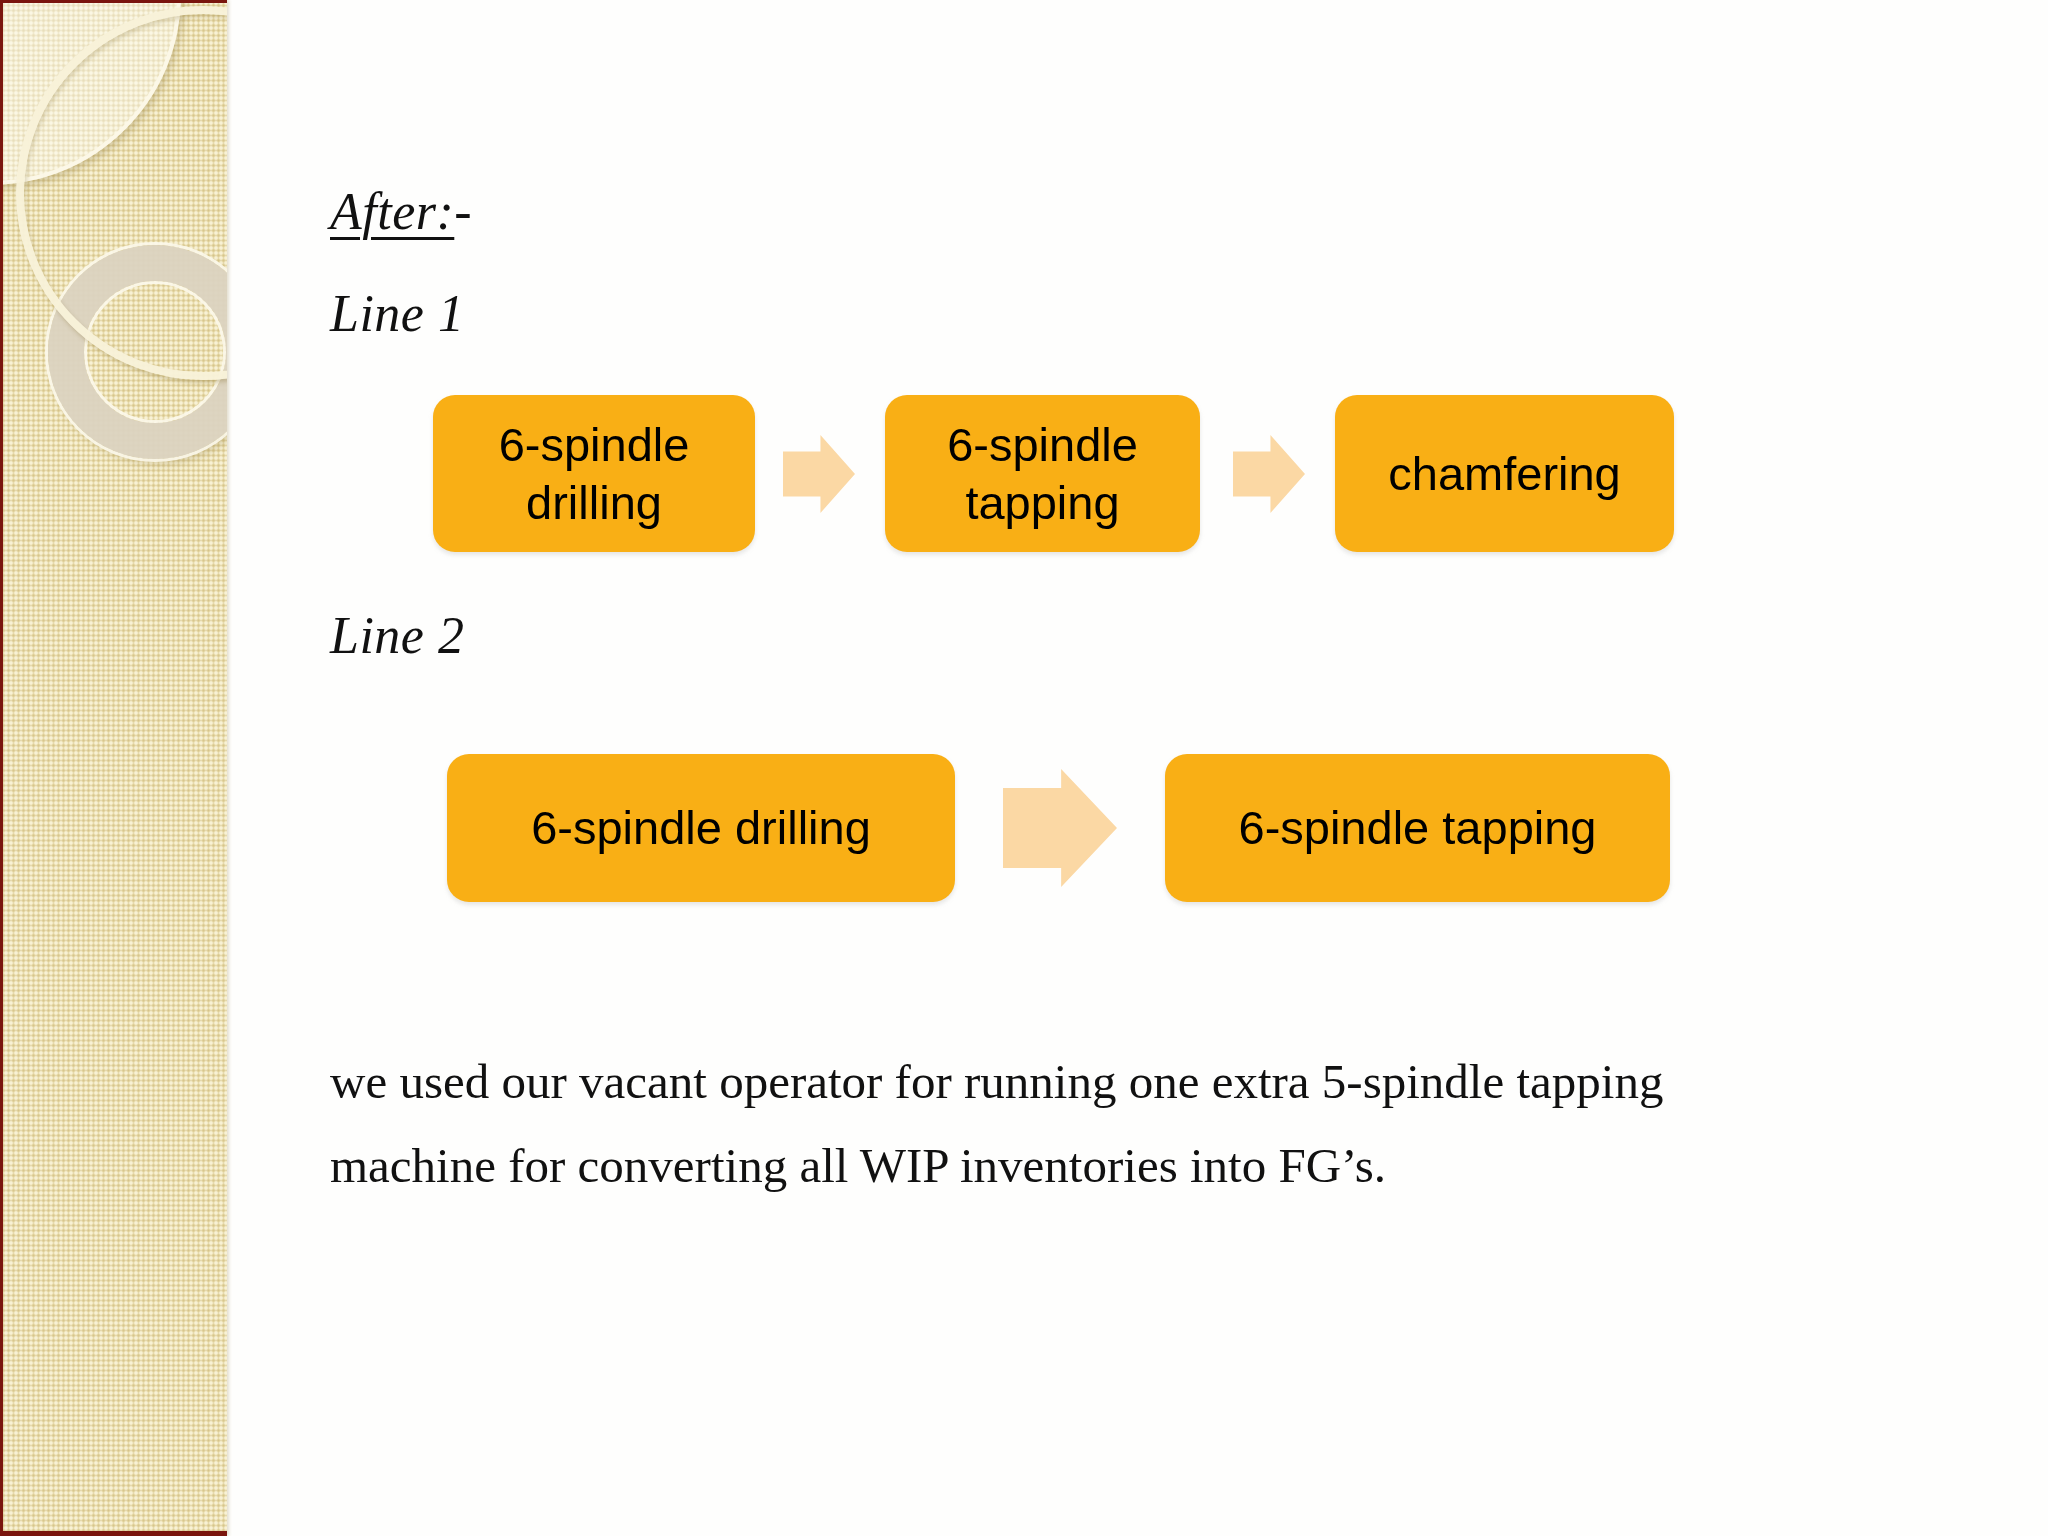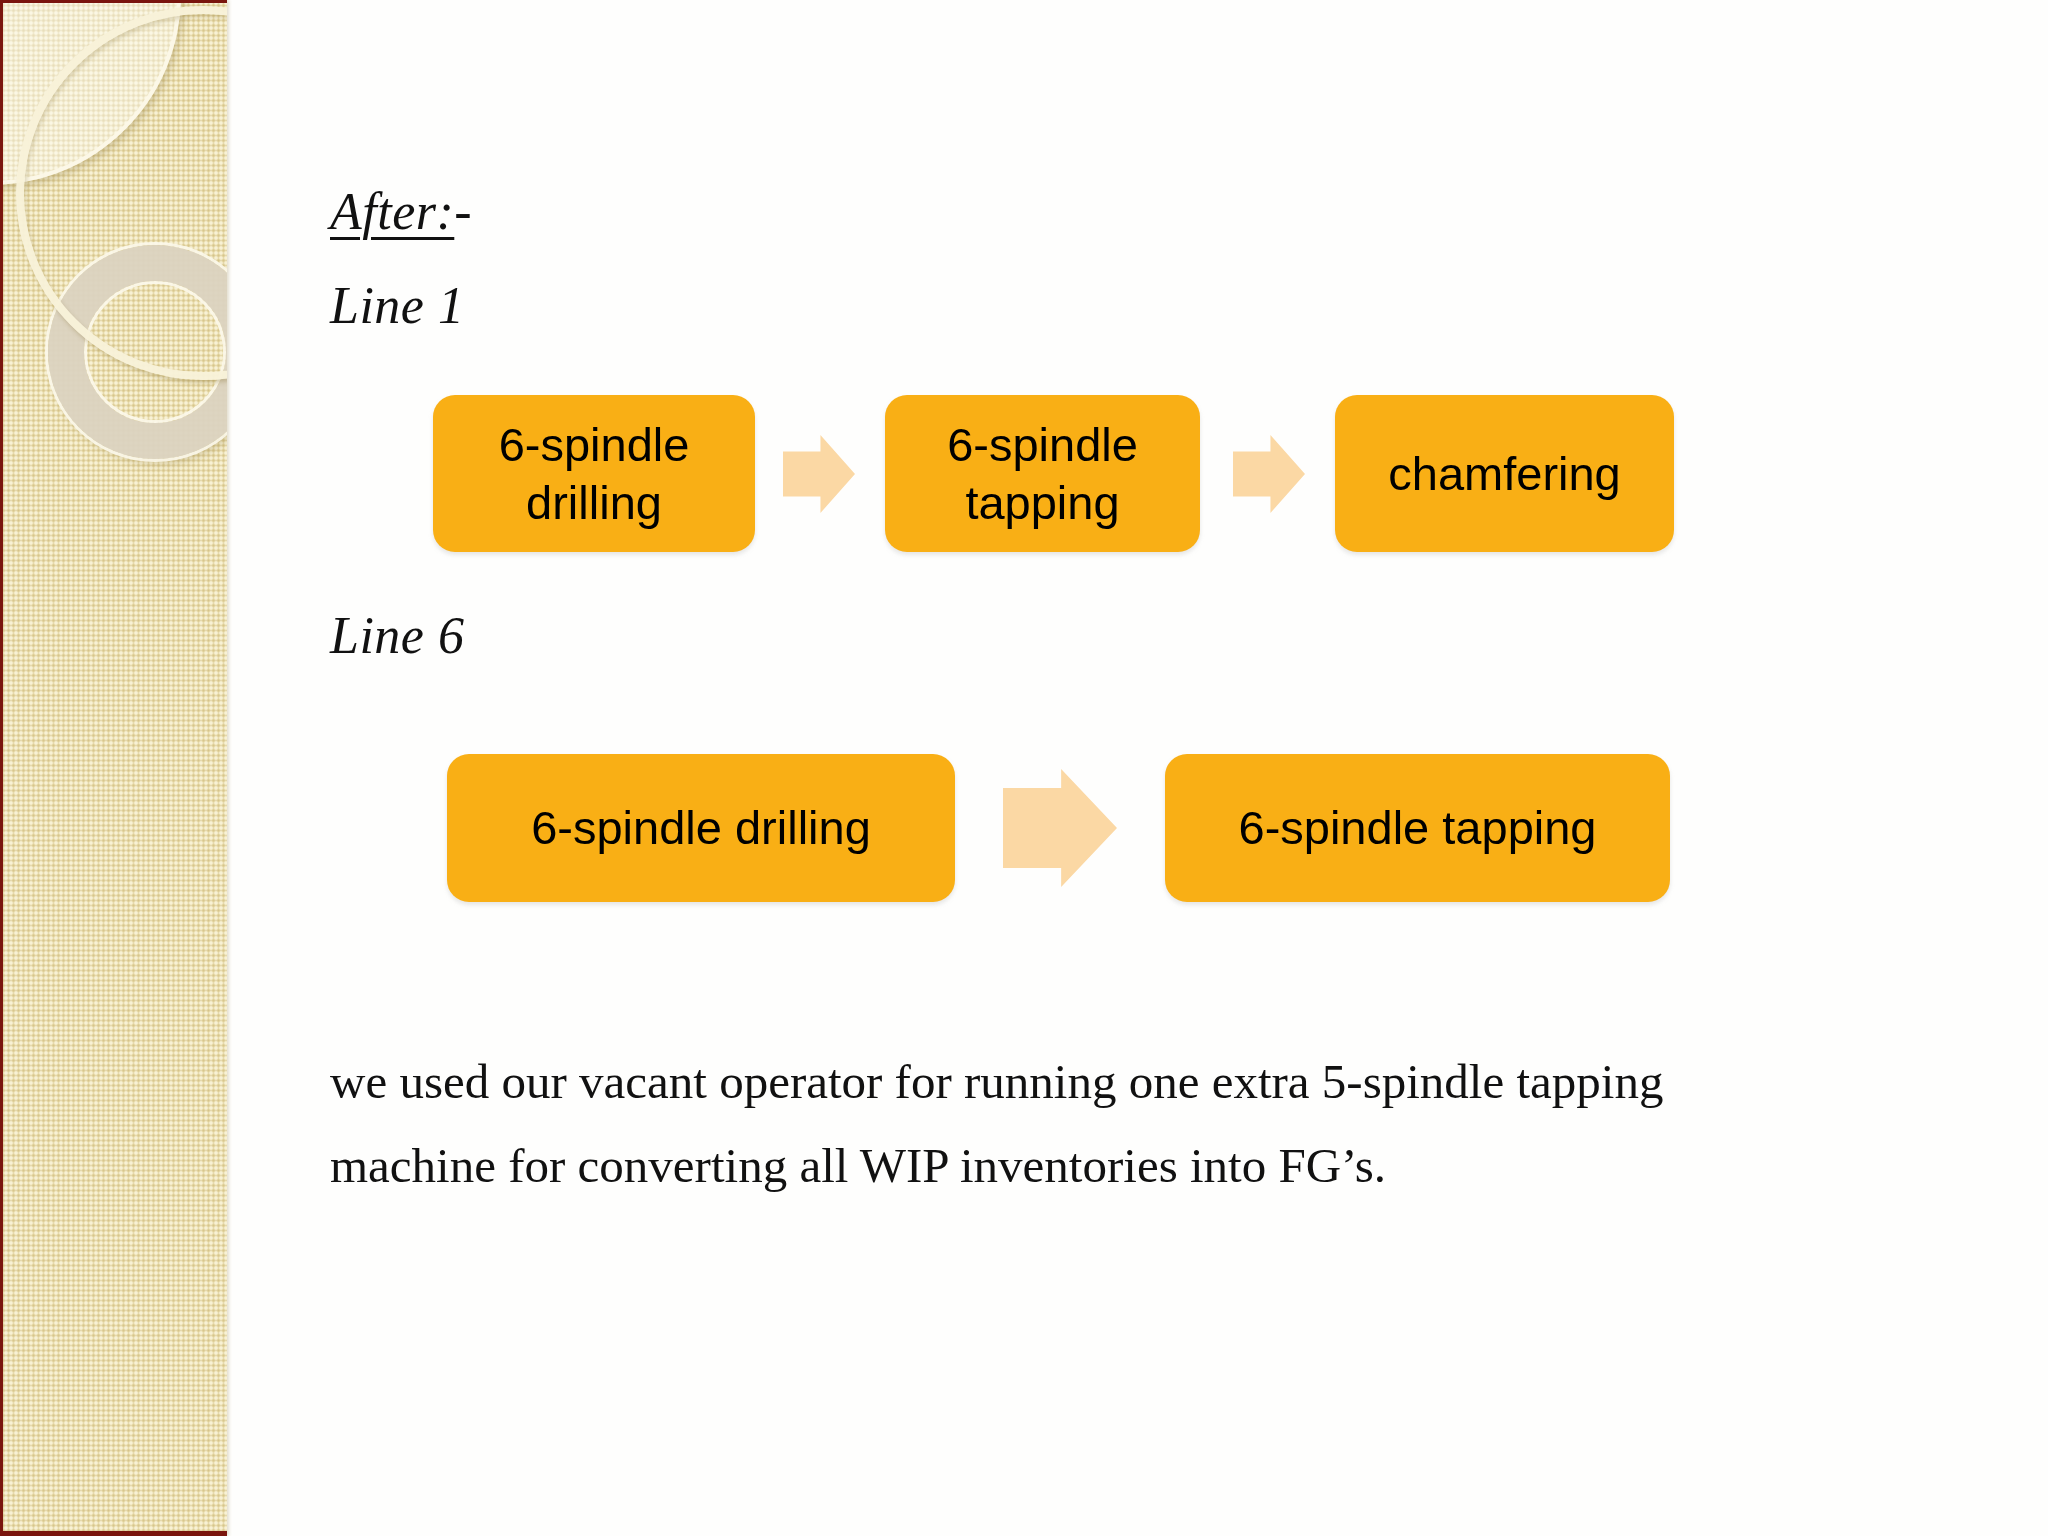--- a/index.html
+++ b/index.html
@@ -66,21 +66,21 @@
   .heading .u{
     text-decoration:underline;
     text-decoration-thickness:3px;
     text-underline-offset:8px;
   }
   .flow-label{
     position:absolute;left:330px;
     font-size:52px;font-style:italic;color:var(--text-color);
     letter-spacing:0.5px;
   }
-  .label-line1{top:276px;}
+  .label-line1{top:284px;}
   .label-line2{top:606px;}
 
   .body-text{
     position:absolute;left:330px;top:1040px;width:1620px;
     font-size:49px;line-height:84px;color:var(--text-color);
   }
 
   
   .flow-box{
     position:absolute;
@@ -131,21 +131,21 @@
   </div>
   <div class="flow-arrow arrow-1a"></div>
   <div class="flow-box r1 box-1b">
     <span>6-spindle tapping</span>
   </div>
   <div class="flow-arrow arrow-1b"></div>
   <div class="flow-box r1 box-1c">
     <span>chamfering</span>
   </div>
 
-  <div class="flow-label label-line2">Line 6</div>
+  <div class="flow-label label-line2">Line 2</div>
 
   <div class="flow-box r2 box-2a">
     <span>6-spindle drilling</span>
   </div>
   <div class="flow-arrow arrow-2a"></div>
   <div class="flow-box r2 box-2b">
     <span>6-spindle tapping</span>
   </div>
 
   <div class="body-text">

